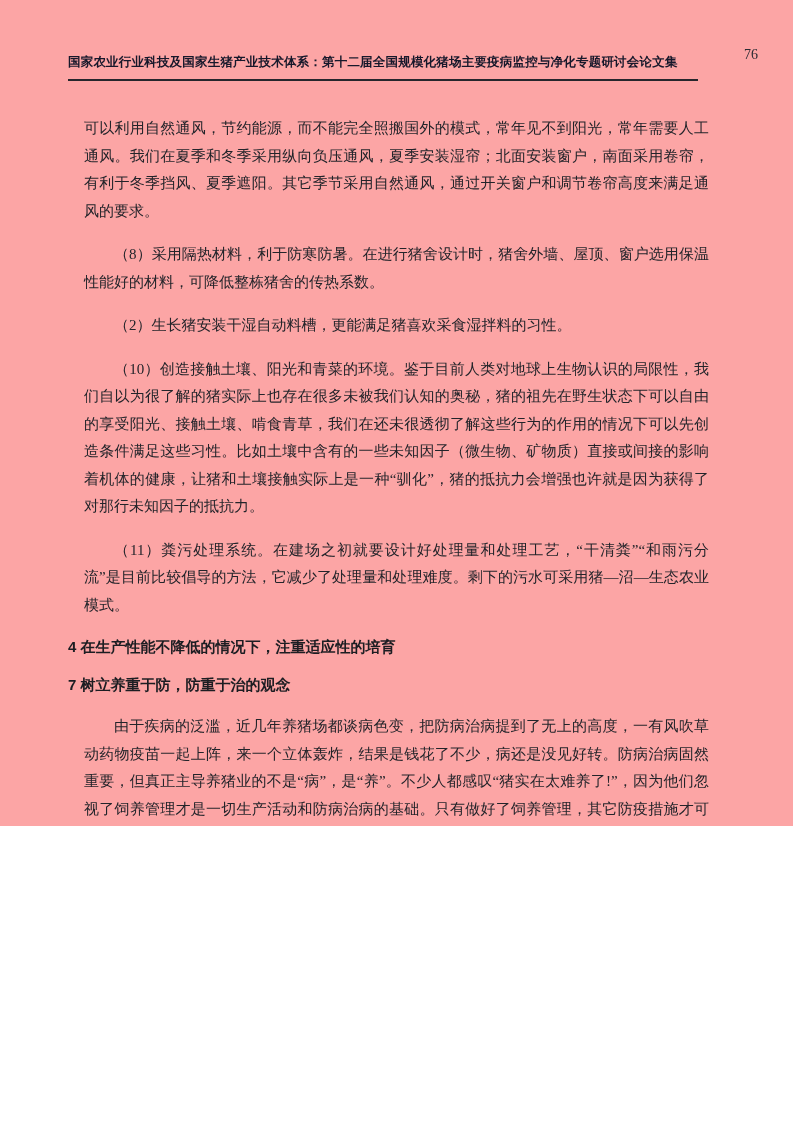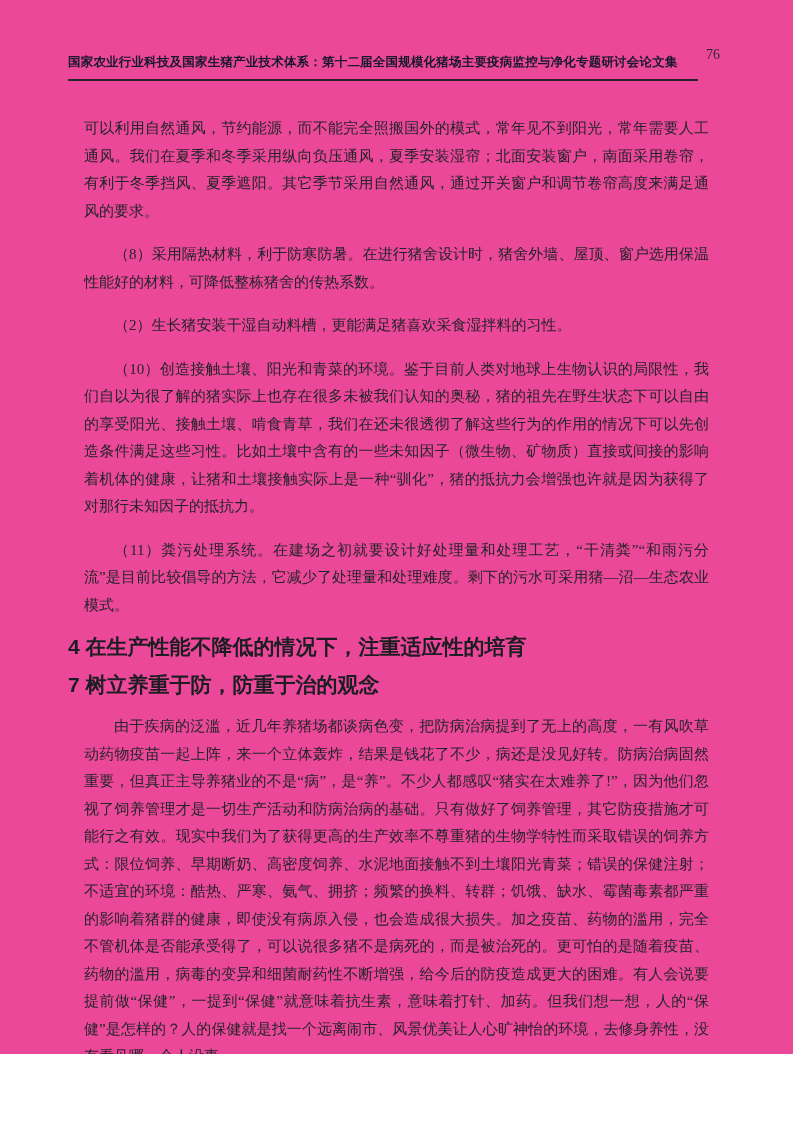--- a/index.html
+++ b/index.html
@@ -3,43 +3,43 @@
 <meta charset="utf-8">
 <style>
   html, body {
     margin: 0;
     padding: 0;
     background: #ffffff;
   }
   .page {
     position: relative;
     width: 793px;
-    height: 1054px;
-    background: #ec4899;
+    height: 826px;
+    background: #fca5a5;
     overflow: hidden;
     font-family: "Liberation Serif", serif;
     color: #23242a;
   }
   .running-header {
     position: absolute;
     left: 68px;
     top: 54px;
     width: 630px;
     font-family: "Liberation Sans", sans-serif;
     font-weight: bold;
     font-size: 12.5px;
     line-height: 16px;
     color: #17182b;
     padding-bottom: 9px;
     border-bottom: 2px solid #26262c;
     letter-spacing: 0.2px;
   }
   .page-number {
     position: absolute;
-    left: 706px;
+    left: 744px;
     top: 47px;
     font-family: "Liberation Serif", serif;
     font-size: 14px;
     color: #2a2b33;
   }
   .content {
     position: absolute;
     left: 68px;
     top: 99px;
     width: 657px;
@@ -50,21 +50,21 @@
     word-break: break-all;
   }
   .content p {
     margin: 16px;
   }
   .content p.indent {
     text-indent: 2em;
   }
   .content h2 {
     font-family: "Liberation Sans", sans-serif;
-    font-size: 21px;
+    font-size: 15px;
     font-weight: bold;
     color: #1c1d22;
     line-height: 24px;
     margin: 10px 0 14px 0;
     text-align: left;
     text-indent: 0;
   }
   .bold-run {
     font-weight: normal;
   }

